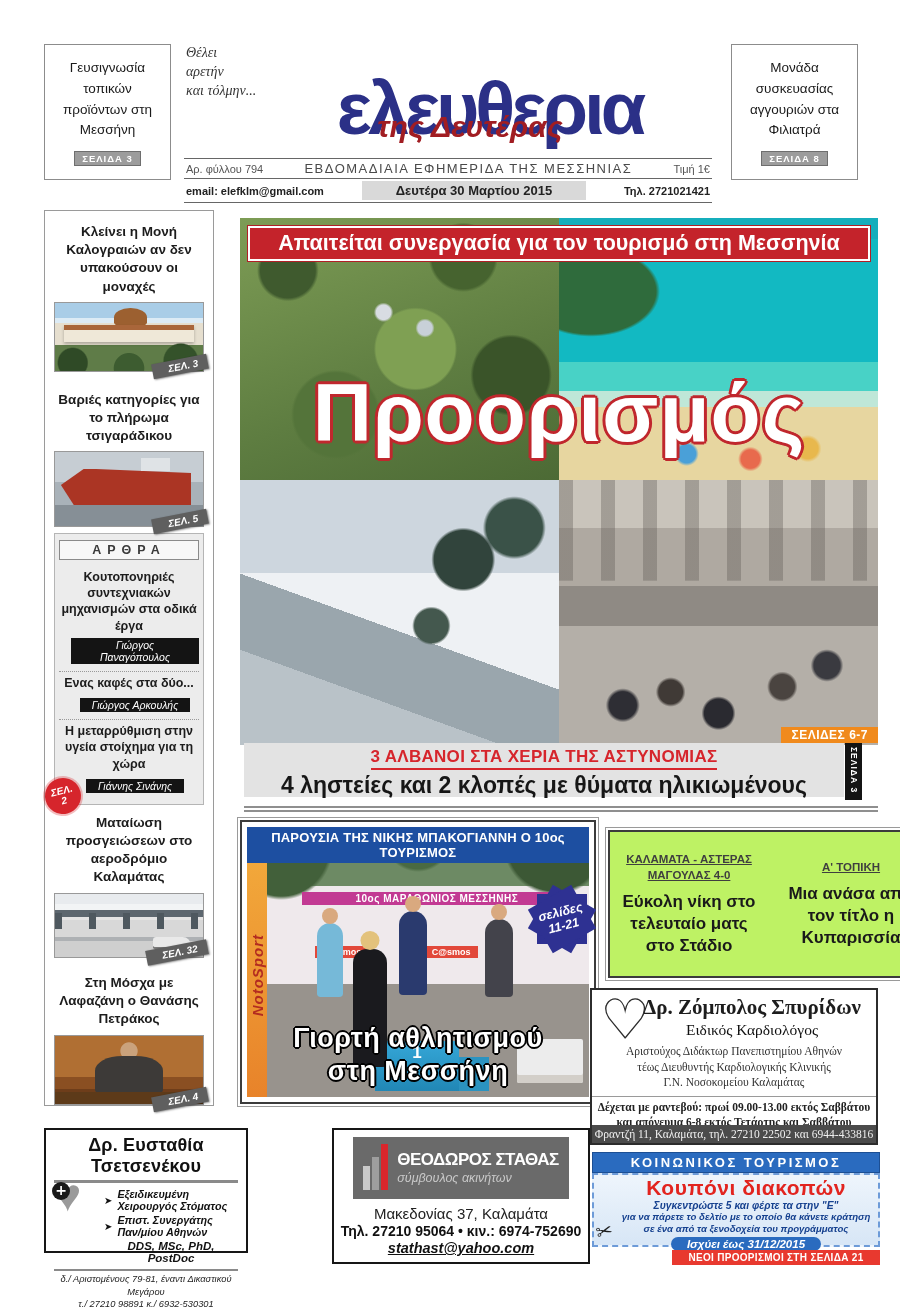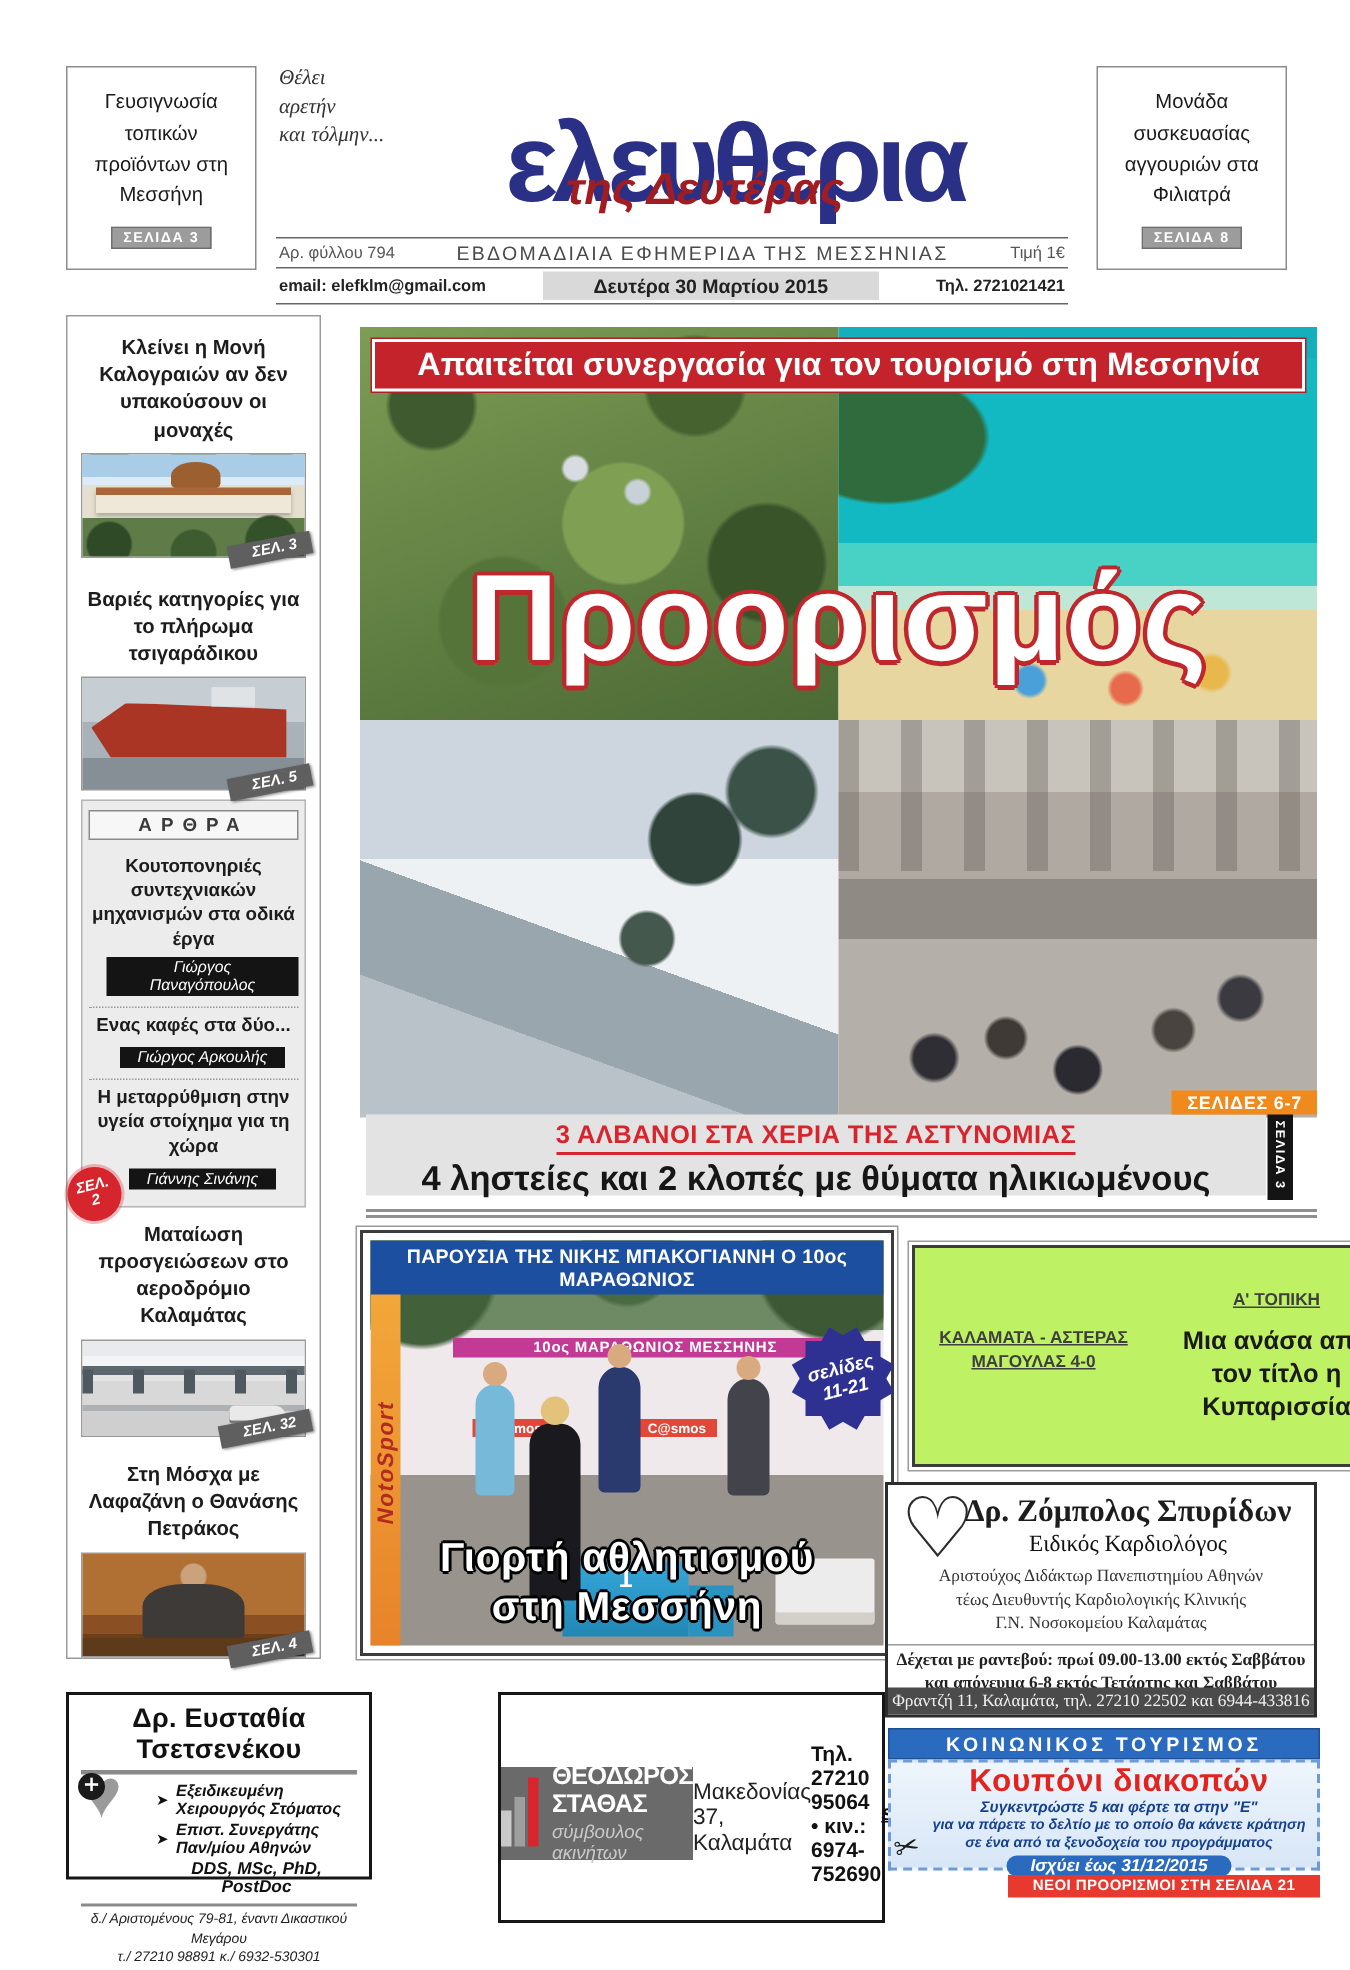--- a/index.html
+++ b/index.html
@@ -164,21 +164,21 @@
   .dent-name { text-align:center; font-size:18px; font-weight:bold; letter-spacing:.2px; }
   .dent-rule { height:3px; background:#8a8a8a; margin:3px 0 5px; }
   .dent-logo { position:absolute; left:8px; top:42px; width:46px; height:52px; font-size:46px; line-height:1; color:#9a9a9a; }
   .dent-plus { position:absolute; left:-2px; top:10px; width:18px; height:18px; background:#1a1a1a; border-radius:50%; color:#fff; font-size:14px; line-height:17px; text-align:center; font-weight:bold; font-family:"DejaVu Sans",sans-serif; }
   .dent-row { display:flex; align-items:center; gap:5px; margin:2px 0 2px 50px; font-size:10.8px; font-weight:bold; font-style:italic; }
   .dent-arrow { font-style:normal; font-size:10px; color:#111; }
   .dent-deg { margin-left:50px; text-align:center; font-size:11.5px; font-weight:bold; font-style:italic; margin-top:2px; }
   .dent-foot { border-top:2px solid #8a8a8a; margin-top:5px; padding-top:2px; text-align:center; font-size:9.3px; font-style:italic; line-height:1.35; color:#222; }
 
   
-  .realtor { left:332px; top:1128px; width:258px; height:154px; border:2px solid #161616; display:flex; flex-direction:row; align-items:center; padding-top:7px; background:#fff; }
+  .realtor { left:332px; top:1128px; width:258px; height:136px; border:2px solid #161616; display:flex; flex-direction:column; align-items:center; padding-top:7px; background:#fff; }
   .real-logo { width:216px; height:62px; background:#6a6a6a; display:flex; align-items:center; justify-content:center; gap:9px; }
   .real-marks { display:flex; align-items:flex-end; gap:2px; height:44px; }
   .rm { display:block; } .rm-g1 { width:7px; height:24px; background:#c9c9c9; } .rm-g2 { width:7px; height:33px; background:#9e9e9e; } .rm-red { width:7px; height:46px; background:#d9262c; }
   .real-name { color:#fff; font-weight:bold; font-size:17px; letter-spacing:-.5px; line-height:1.1; }
   .real-tag { color:#c9c9c9; font-style:italic; font-size:12.5px; margin-top:1px; }
   .real-addr { font-size:15px; margin-top:6px; color:#222; }
   .real-phone { font-size:14px; font-weight:bold; margin-top:1px; color:#111; }
   .real-email { font-size:14.5px; font-weight:bold; font-style:italic; text-decoration:underline; margin-top:1px; }
 
   
@@ -292,21 +292,21 @@
 
   <div class="abs crime">
     <span class="crime-k">3 ΑΛΒΑΝΟΙ ΣΤΑ ΧΕΡΙΑ ΤΗΣ ΑΣΤΥΝΟΜΙΑΣ</span>
     <div class="crime-h">4 ληστείες και 2 κλοπές με θύματα ηλικιωμένους</div>
   </div>
   <div class="abs crime-badge">ΣΕΛΙΔΑ 3</div>
   <div class="abs double-rule"></div>
 
   <div class="abs sportbox">
     <div class="sport-photo">
-      <div class="sport-banner">ΠΑΡΟΥΣΙΑ ΤΗΣ ΝΙΚΗΣ ΜΠΑΚΟΓΙΑΝΝΗ Ο 10ος ΜΑΡΑΘΩΝΙΟΣ</div>
+      <div class="sport-banner">ΠΑΡΟΥΣΙΑ ΤΗΣ ΝΙΚΗΣ ΜΠΑΚΟΓΙΑΝΝΗ Ο 10ος ΤΟΥΡΙΣΜΟΣ</div>
       <div class="noto">
           <span>NotoSport</span>
         </div>
       <div class="sp-phbanner">10ος ΜΑΡΑΘΩΝΙΟΣ ΜΕΣΣΗΝΗΣ</div>
       <div class="cosmos c1">C@smos</div>
       <div class="cosmos c2">C@smos</div>
       <div class="podium">1</div>
       <div class="wtable"></div>
       <div class="runner r1"></div>
       <div class="runner r2"></div>
@@ -324,20 +324,21 @@
       <i class="s3"></i>
     <div class="star-text">
       <span>σελίδες</span>
       <span>11-21</span>
     </div>
   </div>
 
   <div class="abs results">
     <div class="res-cell">
       <div class="res-k">ΚΑΛΑΜΑΤΑ - ΑΣΤΕΡΑΣ ΜΑΓΟΥΛΑΣ 4-0</div>
+      <div class="res-h">Εύκολη νίκη στο τελευταίο ματς στο Στάδιο</div>
     </div>
     <div class="res-div"></div>
     <div class="res-cell">
       <div class="res-k">Α' ΤΟΠΙΚΗ</div>
       <div class="res-h">Μια ανάσα από τον τίτλο η Κυπαρισσία</div>
     </div>
   </div>
 
   <div class="abs cardio">
     <span class="abs heart-o">♡</span>

